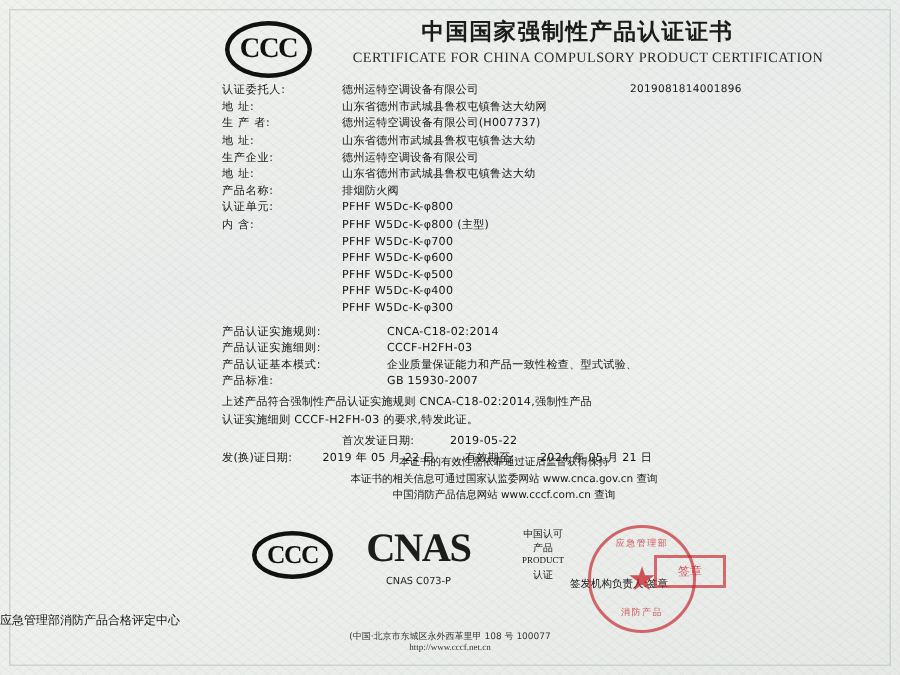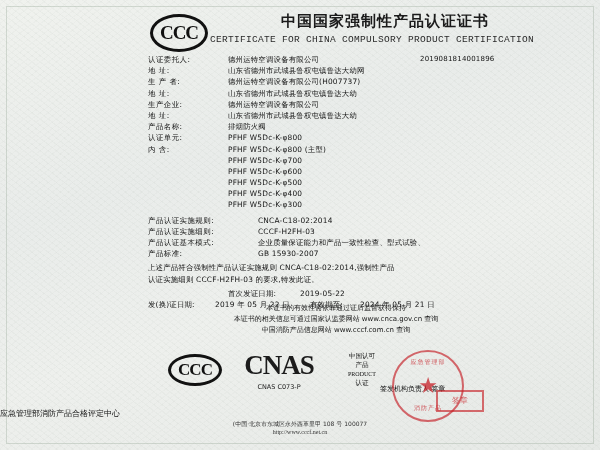--- a/index.html
+++ b/index.html
@@ -75,27 +75,27 @@
     width: 330px;
     font-family: "DejaVu Sans", sans-serif;
     font-size: 15px;
     font-weight: bold;
     color: #1b1b1b;
     letter-spacing: 1px;
     text-align: center;
   }
   .title-en {
     position: absolute;
-    left: 210px; top: 26px;
+    left: 222px; top: 26px;
     width: 340px;
-    font-family: Liberation Mono, monospace;
+    font-family: Liberation Serif, serif;
     font-size: 9.5px;
     color: #2a2a2a;
     letter-spacing: 0.3px;
-    text-align: left;
+    text-align: center;
   }
 
   
   .body {
     position: absolute;
     left: 0; top: 54px;
     width: 600px;
     font-family: "DejaVu Sans", sans-serif;
     font-size: 7.4px;
     color: #141414;
@@ -228,21 +228,21 @@
     font-size: 6px;
     color: rgba(196,24,32,0.85);
     letter-spacing: 1px;
   }
   .seal-arc.bot {
     top: 52px;
   }
   
   .stamp {
     position: absolute;
-    left: 436px; top: 42px;
+    left: 436px; top: 22px;
     width: 48px; height: 22px;
     border: 2px solid rgba(200,30,35,0.7);
     box-sizing: border-box;
     color: rgba(200,30,35,0.8);
     font-family: "DejaVu Sans", sans-serif;
     font-size: 8px;
     line-height: 18px;
     text-align: center;
     opacity: 0.9;
   }

